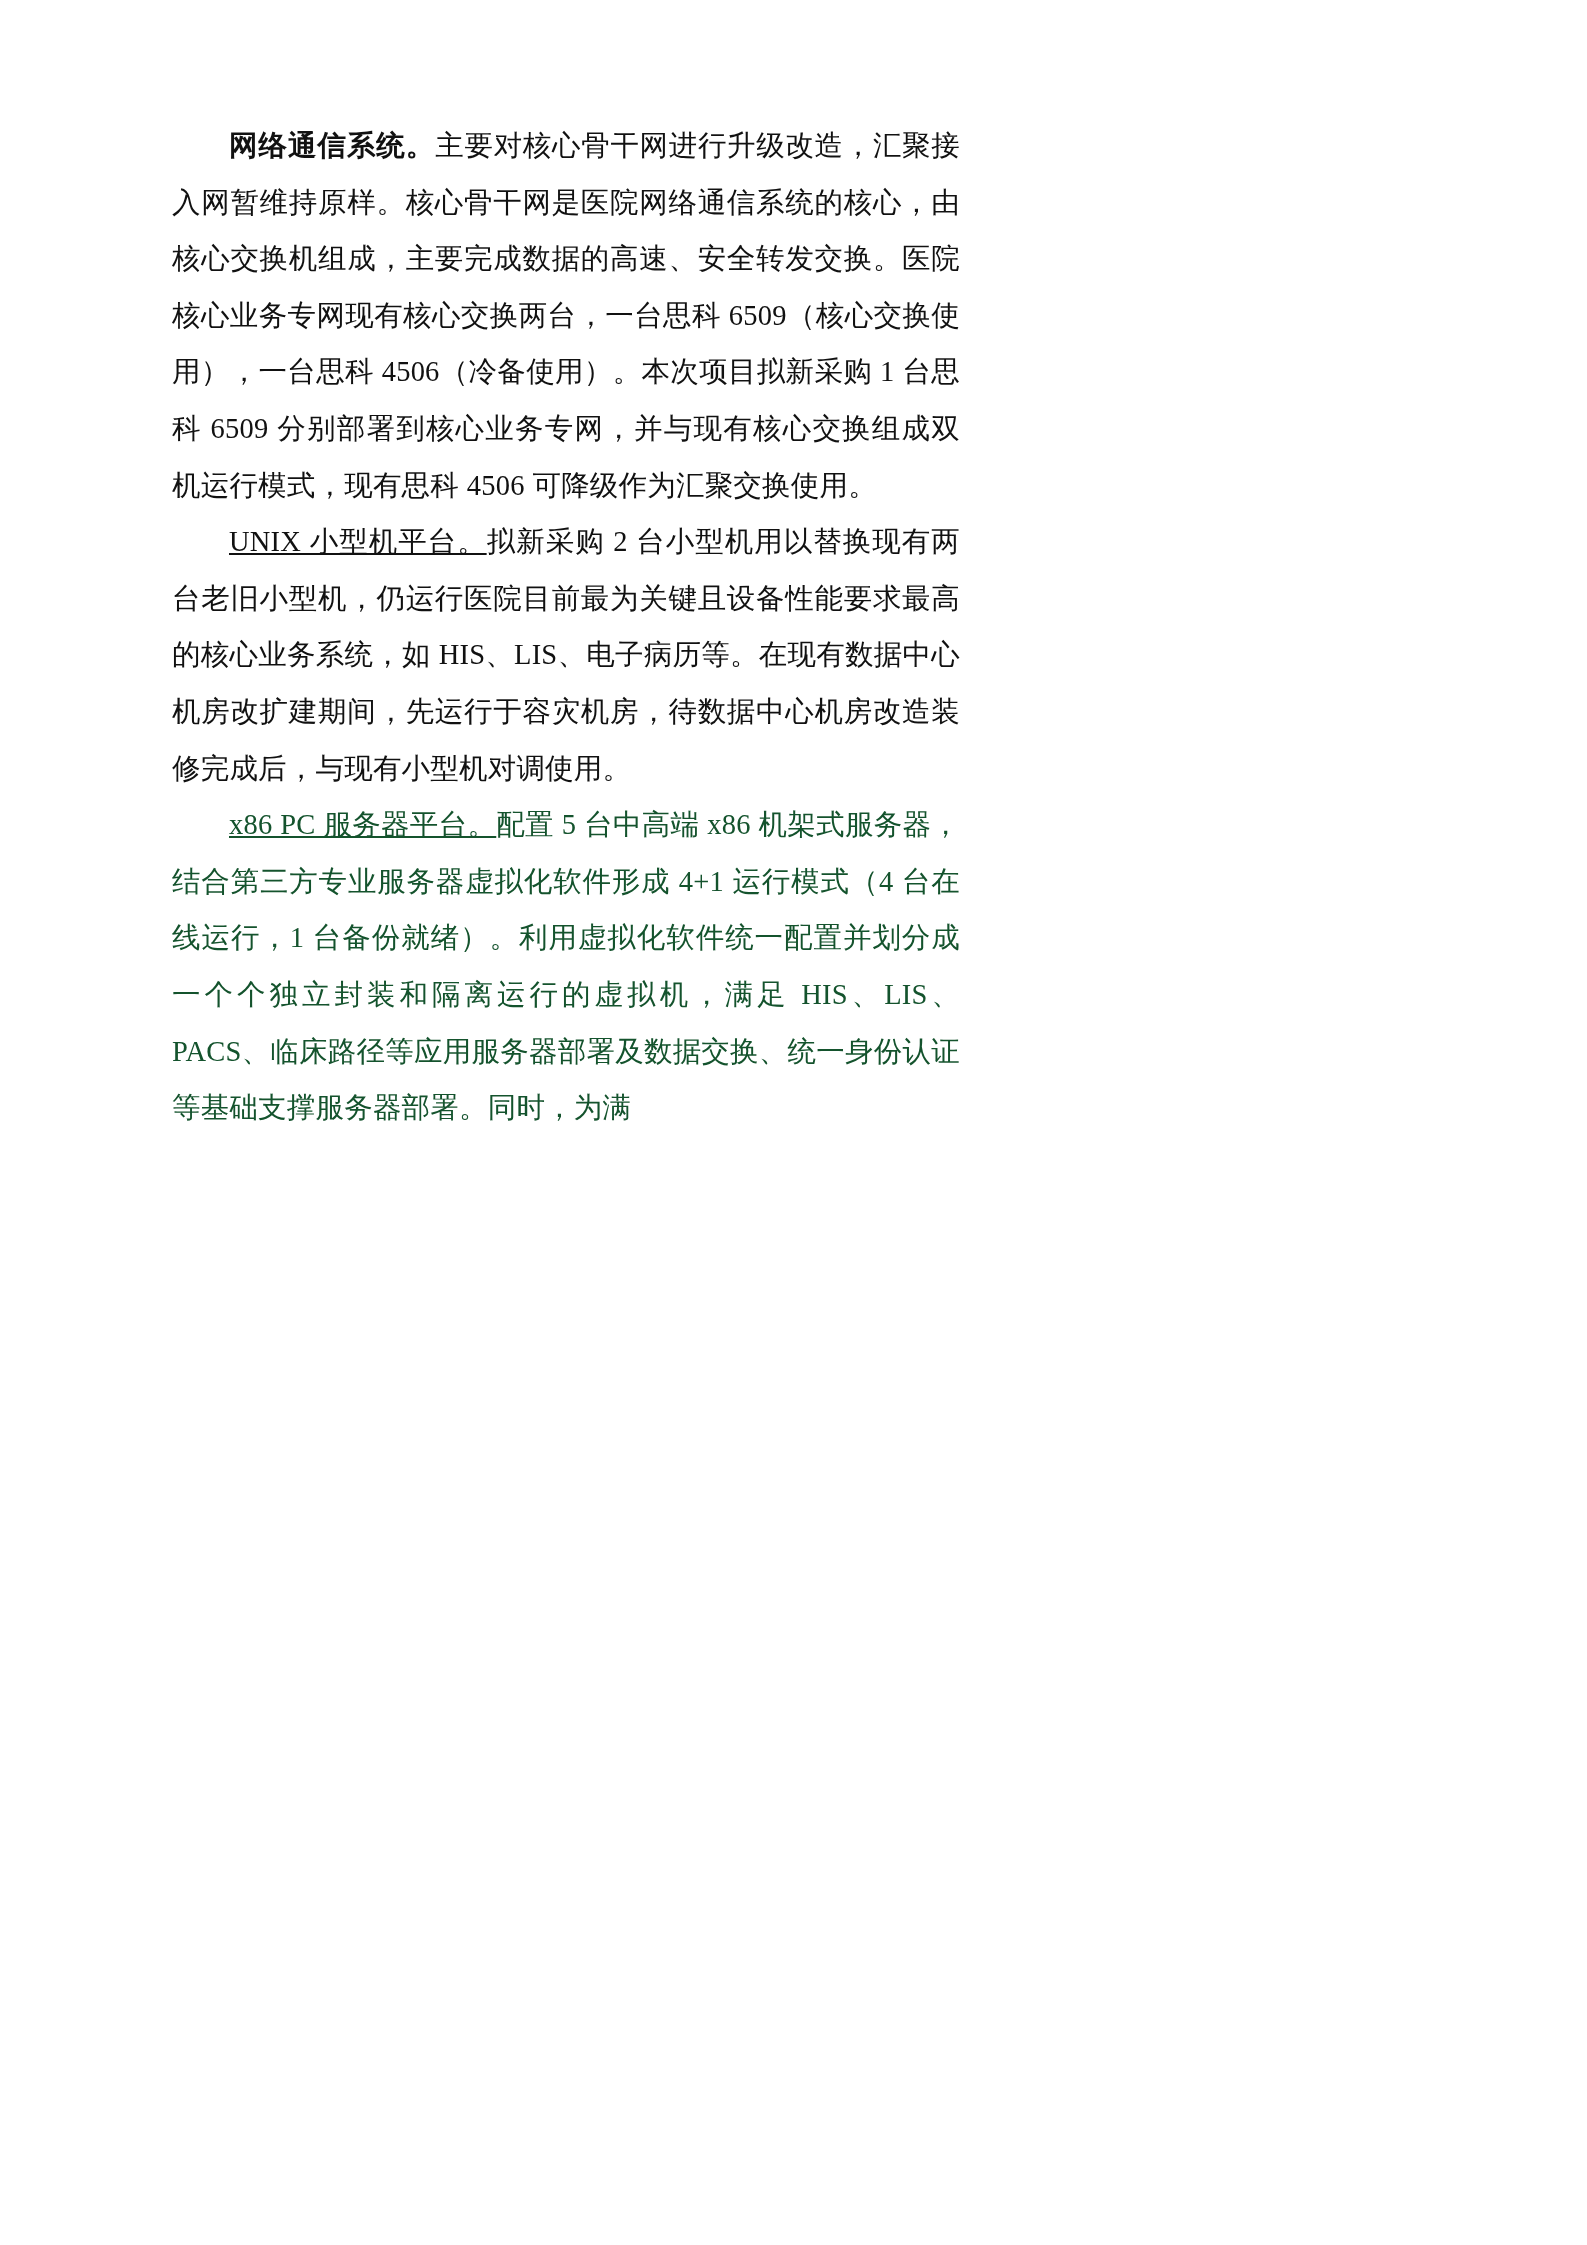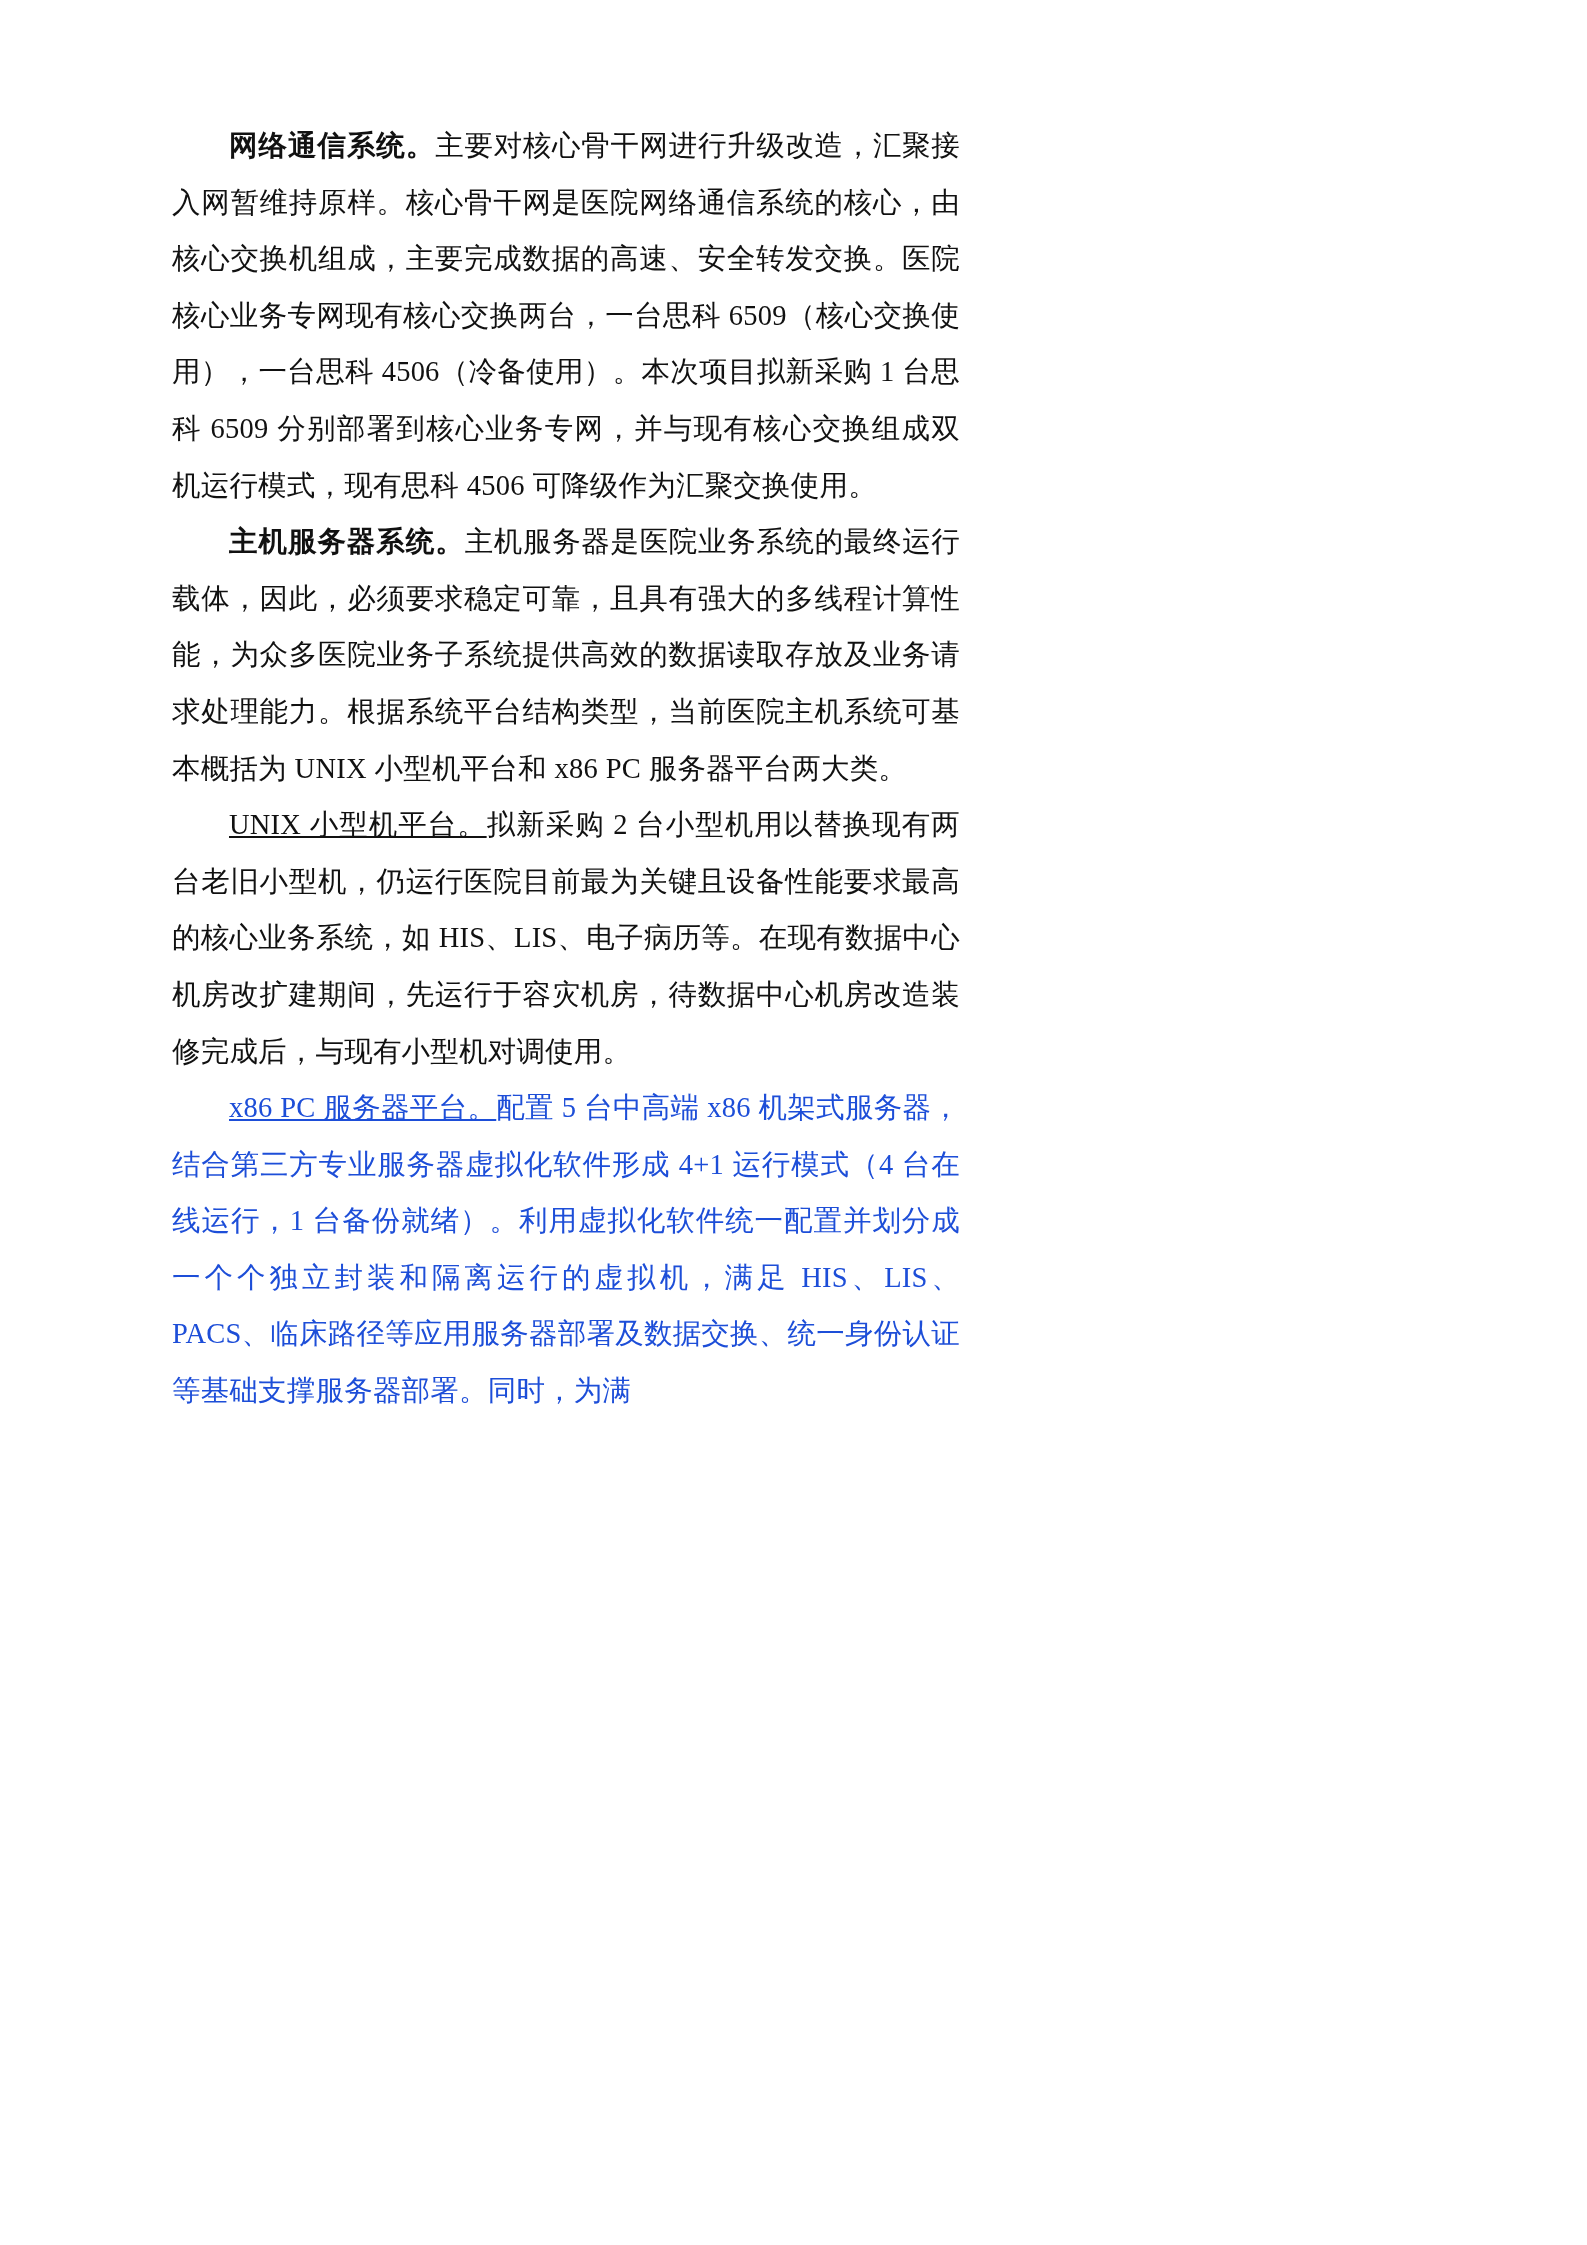--- a/index.html
+++ b/index.html
@@ -68,26 +68,23 @@
 </head>
 <body style="background: rgb(255, 255, 255);">
 
 <div class="page" style="background: rgb(255, 255, 255);">
   <div class="doc-body">
 
     <p class="para" style="color: rgb(17, 17, 17);">
       <span class="lead">网络通信系统。</span><span>主要对核心骨干网进行升级改造，汇聚接入网暂维持原样。核心骨干网是医院网络通信系统的核心，由核心交换机组成，主要完成数据的高速、安全转发交换。医院核心业务专网现有核心交换两台，一台思科 6509（核心交换使用），一台思科 4506（冷备使用）。本次项目拟新采购 1 台思科 6509 分别部署到核心业务专网，并与现有核心交换组成双机运行模式，现有思科 4506 可降级作为汇聚交换使用。</span>
     </p>
 
-    <p class="para" style="color: rgb(17, 17, 17);">
-      <span class="lead">主机服务器系统。</span><span>主机服务器是医院业务系统的最终运行载体，因此，必须要求稳定可靠，且具有强大的多线程计算性能，为众多医院业务子系统提供高效的数据读取存放及业务请求处理能力。根据系统平台结构类型，当前医院主机系统可基本概括为 UNIX 小型机平台和 x86 PC 服务器平台两大类。</span>
-    </p>
 
     <p class="para" style="color: rgb(17, 17, 17);">
       <span class="sublead">UNIX 小型机平台。</span><span>拟新采购 2 台小型机用以替换现有两台老旧小型机，仍运行医院目前最为关键且设备性能要求最高的核心业务系统，如 HIS、LIS、电子病历等。在现有数据中心机房改扩建期间，先运行于容灾机房，待数据中心机房改造装修完成后，与现有小型机对调使用。</span>
     </p>
 
-    <p class="para" style="color: #1d4ed8;">
+    <p class="para" style="color: #14532d;">
       <span class="sublead">x86 PC 服务器平台。</span><span>配置 5 台中高端 x86 机架式服务器，结合第三方专业服务器虚拟化软件形成 4+1 运行模式（4 台在线运行，1 台备份就绪）。利用虚拟化软件统一配置并划分成一个个独立封装和隔离运行的虚拟机，满足 HIS、LIS、PACS、临床路径等应用服务器部署及数据交换、统一身份认证等基础支撑服务器部署。同时，为满</span>
     </p>
 
   </div>
 </div>
 
 </body></html>

